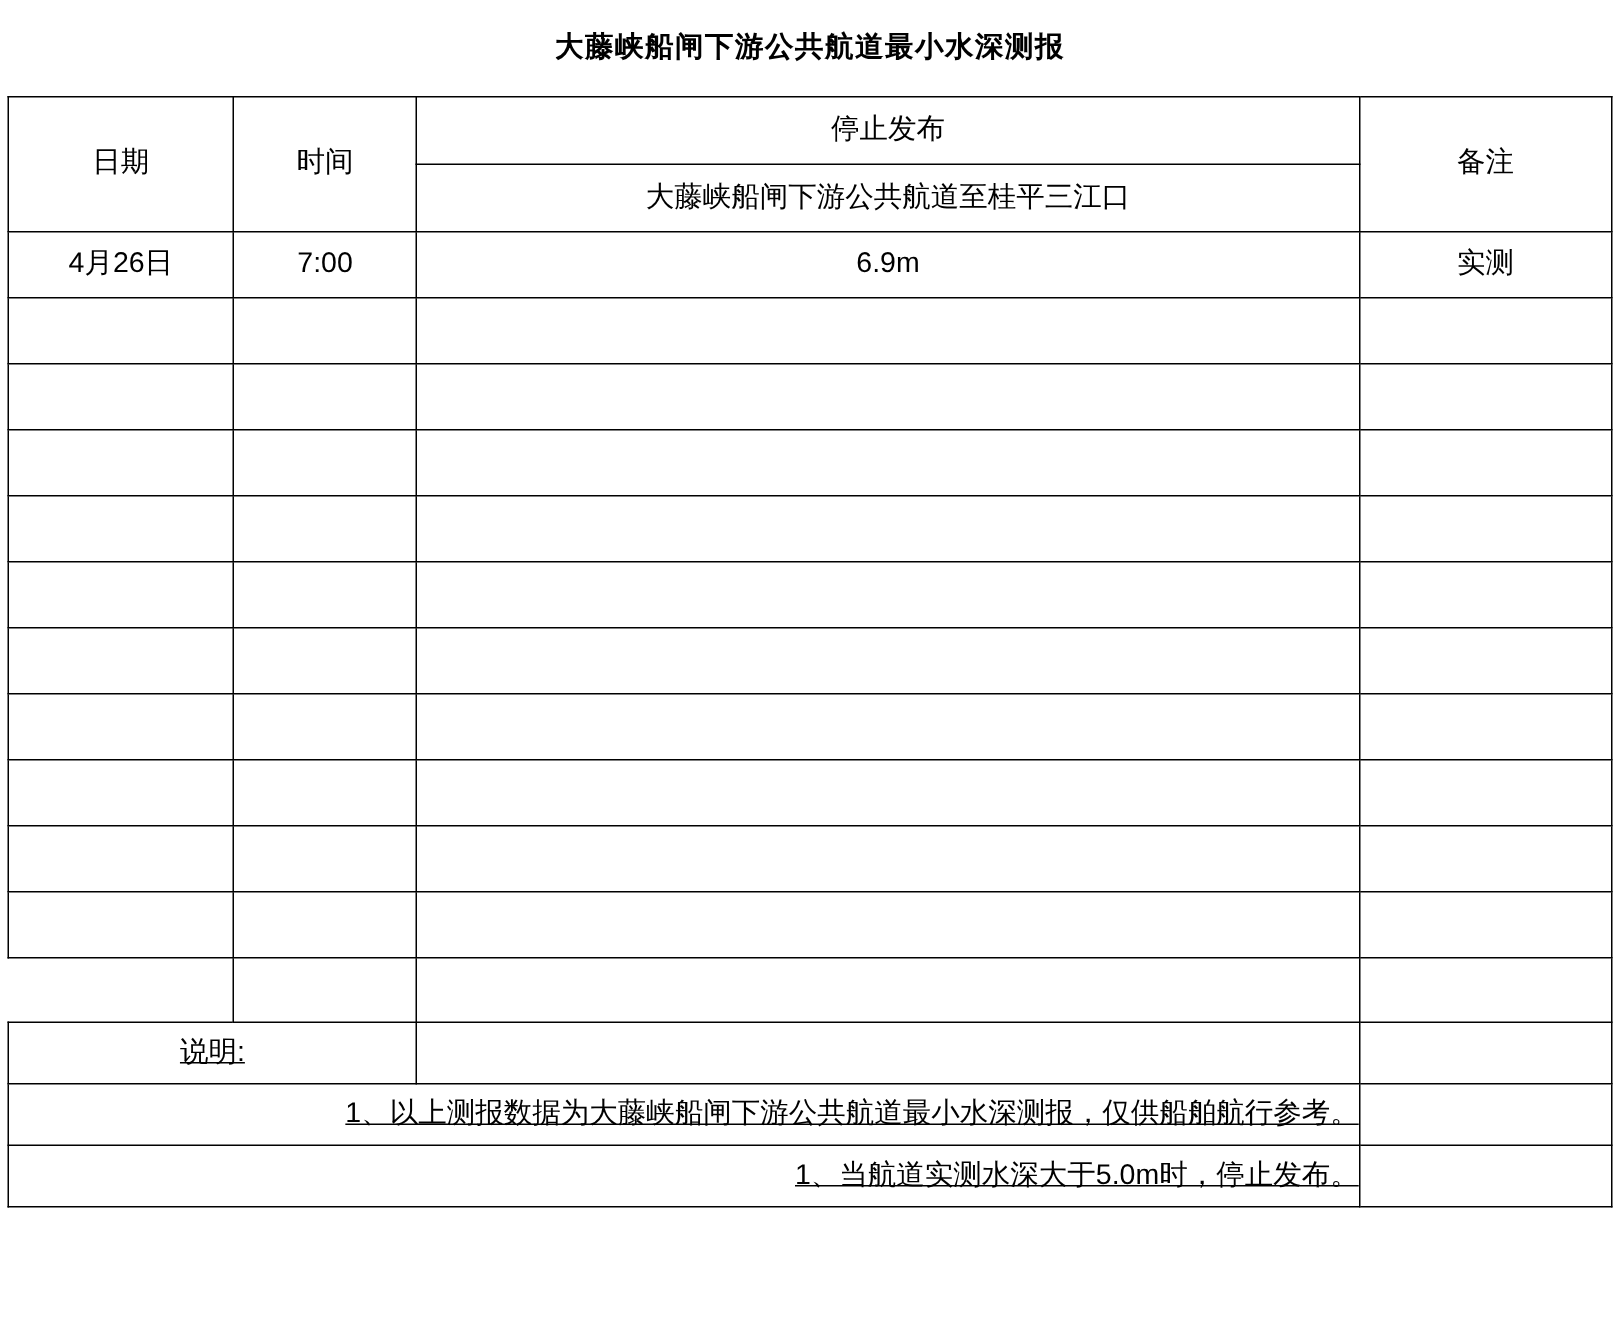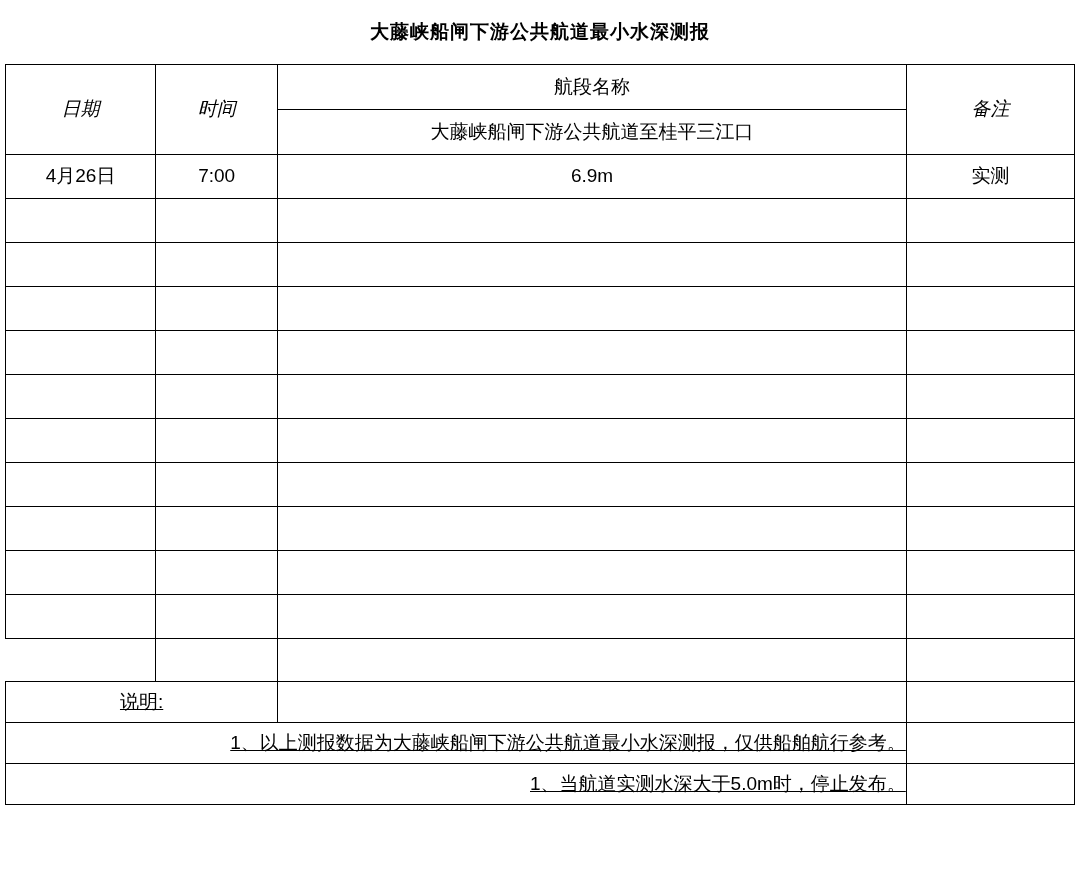--- a/index.html
+++ b/index.html
@@ -40,21 +40,20 @@
     height: 64px;
     font-size: 31px;
     font-weight: bold;
     letter-spacing: 1px;
     text-align: center;
     vertical-align: middle;
   }
   .hdr-date, .hdr-time, .hdr-remark {
     height: 88px;
     font-size: 20px;
-    font-style: italic;
   }
   .hdr-section-top {
     height: 44px;
     font-size: 20px;
   }
   .hdr-section-bottom {
     height: 44px;
     font-size: 20px;
   }
   .data-row td {
@@ -111,21 +110,21 @@
       <col style="width:628px">
       <col style="width:168px">
     </colgroup>
     <tbody>
       <tr>
         <td class="title-cell" colspan="4">大藤峡船闸下游公共航道最小水深测报</td>
       </tr>
       <tr>
         <td class="hdr-date" rowspan="2">日期</td>
         <td class="hdr-time" rowspan="2">时间</td>
-        <td class="hdr-section-top">航段名称</td>
+        <td class="hdr-section-top">停止发布</td>
         <td class="hdr-remark" rowspan="2">备注</td>
       </tr>
       <tr>
         <td class="hdr-section-bottom">大藤峡船闸下游公共航道至桂平三江口</td>
       </tr>
 
       <tr class="data-row">
         <td>4月26日</td>
         <td>7:00</td>
         <td>6.9m</td>

